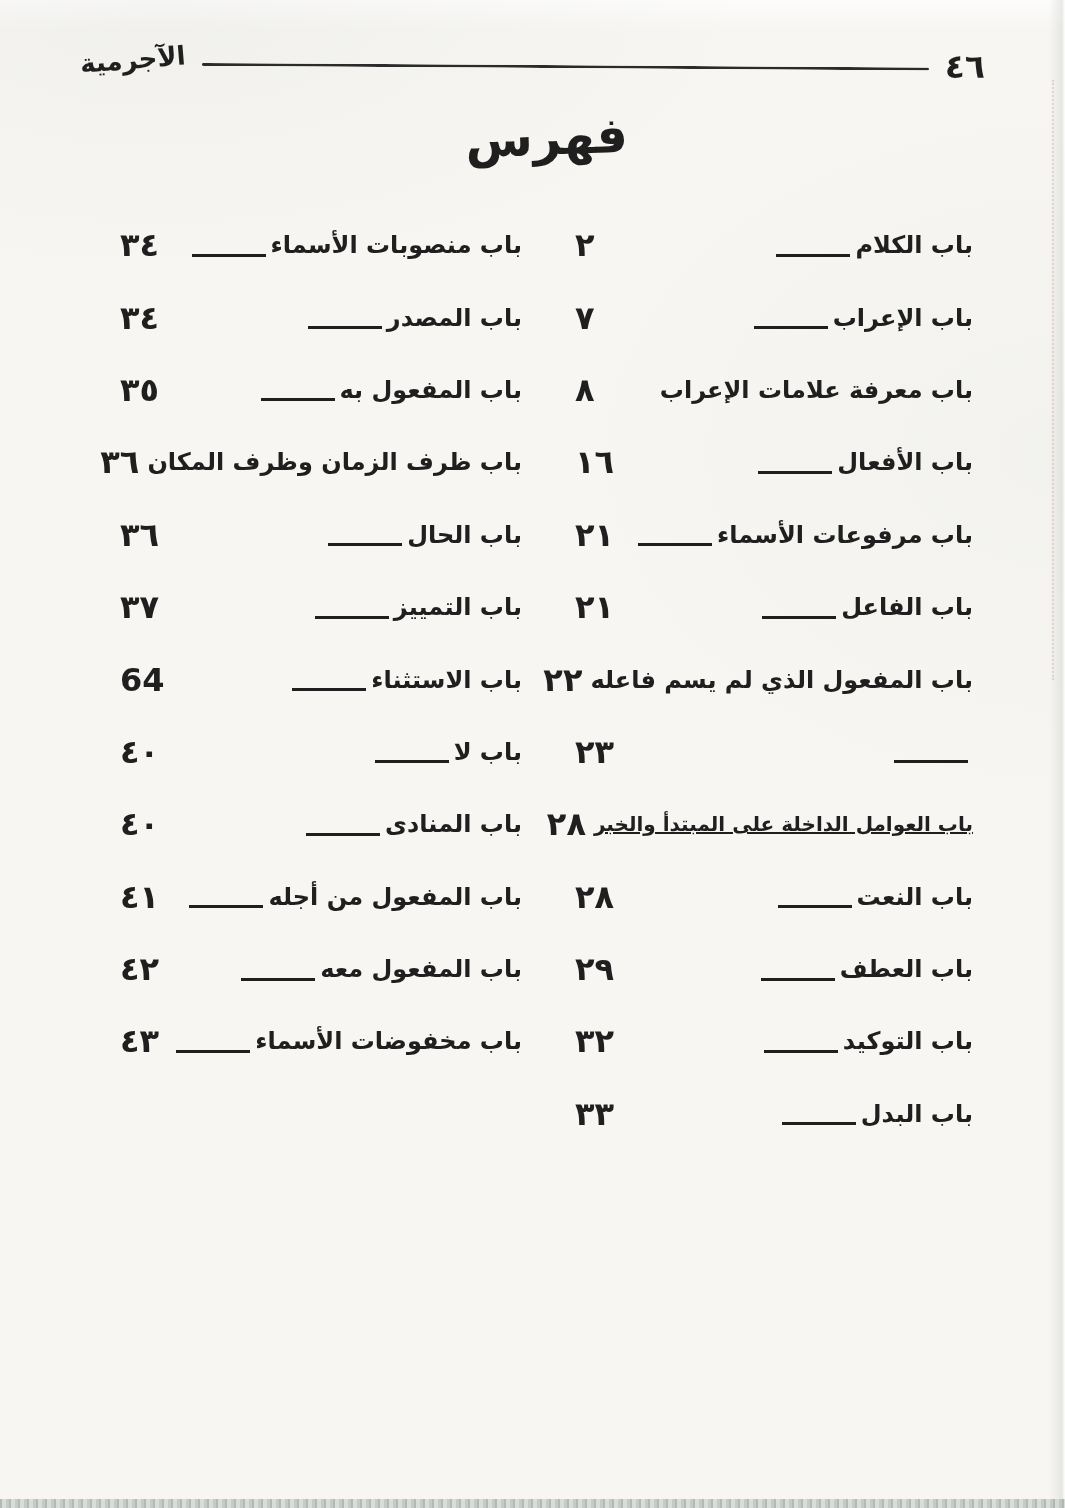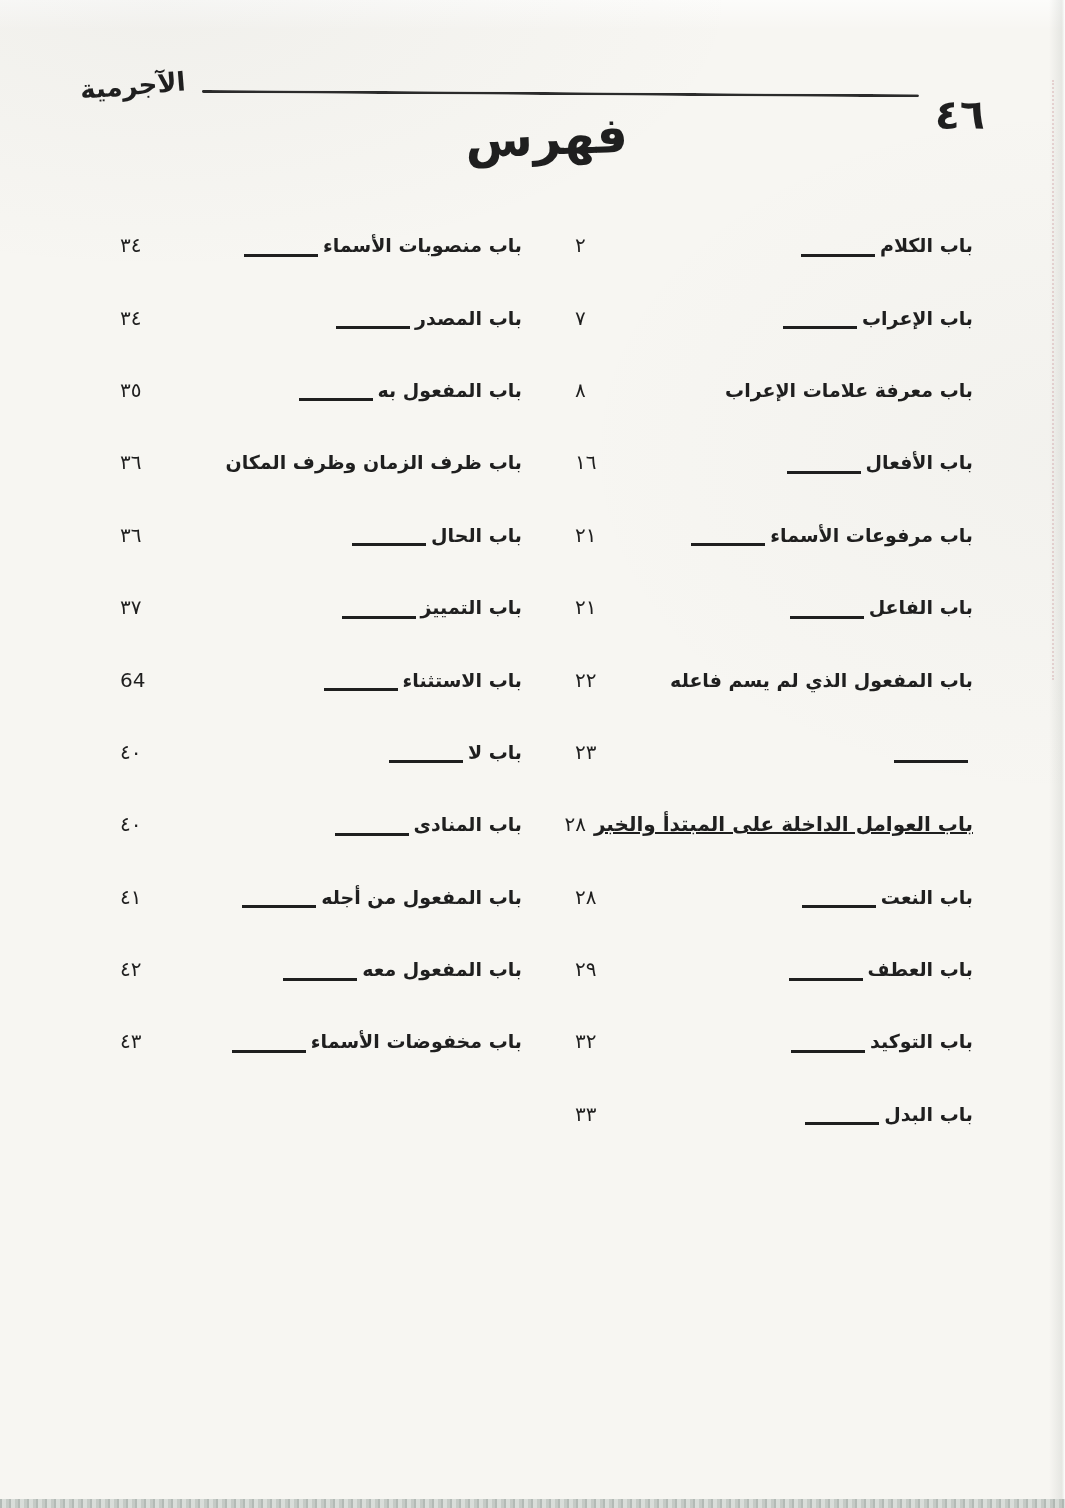--- a/index.html
+++ b/index.html
@@ -29,42 +29,42 @@
     position:absolute;bottom:0;left:0;width:100%;height:9px;
     background:repeating-linear-gradient(90deg,#8f9a95 0 2px,#c9d0cc 2px 6px,#aab3ae 6px 9px);
     opacity:.65;
   }
   
   .header{
     position:absolute;top:44px;left:80px;right:80px;
     display:flex;direction:rtl;align-items:center;gap:16px;
     transform:rotate(0.35deg);
   }
-  .pagenum{font-size:41px;font-weight:700;letter-spacing:6px;white-space:nowrap;margin-top:44px;}
+  .pagenum{font-size:33px;font-weight:700;letter-spacing:6px;white-space:nowrap;}
   .rule{flex:1;height:0;border-top:3px solid #2b2b2b;border-radius:2px;transform:translateY(3px);}
   .booktitle{font-size:26px;font-weight:700;white-space:nowrap;transform:rotate(-5deg) translateY(-2px);}
   
   .title{
     position:absolute;top:110px;left:0;right:0;margin:0;
     text-align:center;font-size:49px;font-weight:700;
     transform:rotate(-2deg) translateX(14px);
   }
   
   .col{position:absolute;top:209px;display:flex;flex-direction:column;}
   .col-right{right:92px;width:398px;}
   .col-left{left:120px;width:402px;}
   .row{height:72.4px;display:flex;direction:rtl;align-items:center;}
-  .t{font-size:19px;font-weight:700;white-space:nowrap;}
+  .t{font-size:24px;font-weight:700;white-space:nowrap;}
   .row.small .t{font-size:20px;text-decoration:underline;}
   .dash{
     width:74px;height:20px;flex:0 0 auto;
     border-bottom:3px solid var(--ink,#1f1f1f);
     margin-inline-start:5px;
   }
-  .num{margin-inline-start:auto;padding-inline-start:8px;font-size:20px;font-weight:400;white-space:nowrap;}
+  .num{margin-inline-start:auto;padding-inline-start:8px;font-size:32px;font-weight:700;white-space:nowrap;}
 </style>
 </head>
 <body>
 
 <div class="page" style="--ink: #1f1f1f; --paper: #f7f6f2;">
   <div class="header">
     <span class="pagenum">٤٦</span>
     <span class="rule"></span>
     <span class="booktitle">الآجرمية</span>
   </div>

